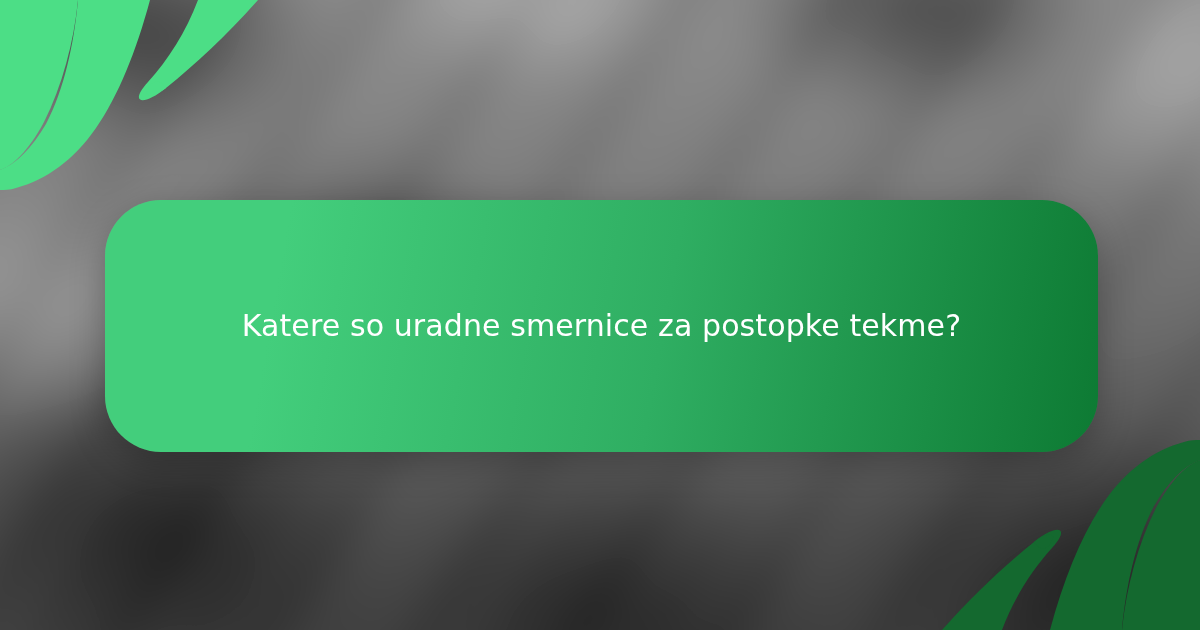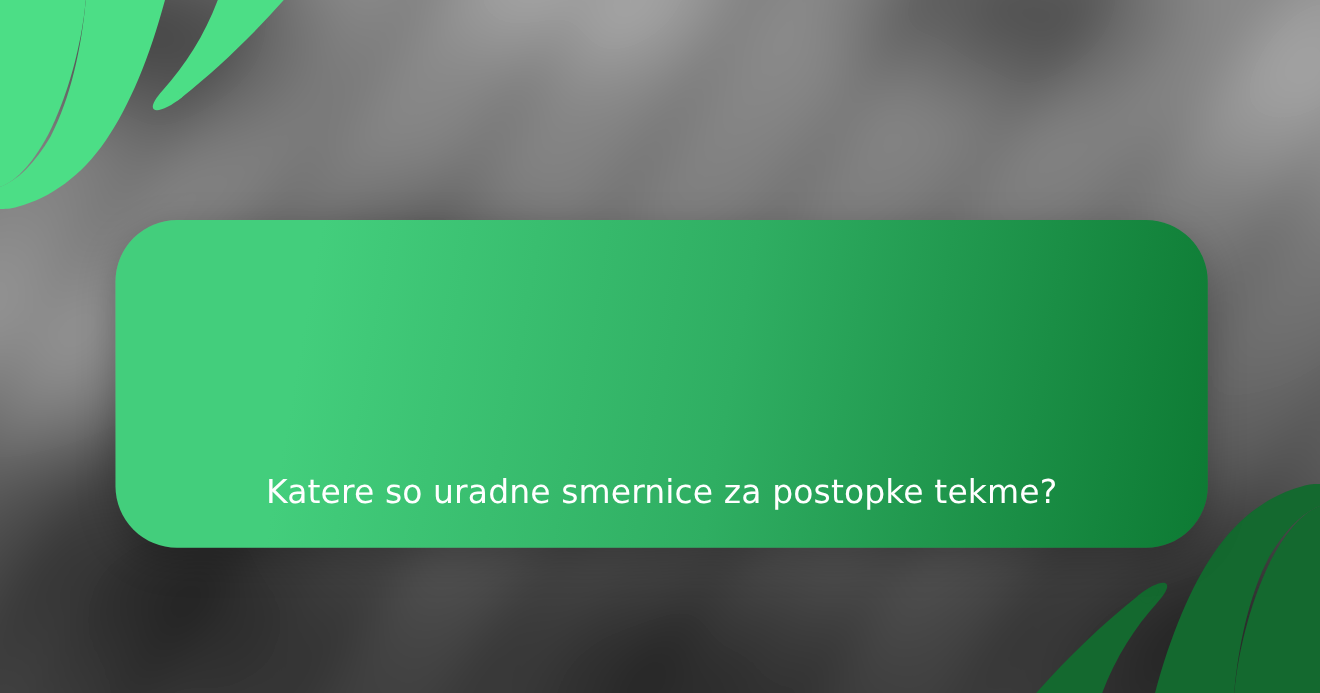--- a/index.html
+++ b/index.html
@@ -70,24 +70,24 @@
     height: 630px;
     pointer-events: none;
   }
 
   
   .card {
     position: absolute;
     left: 105px;
     top: 200px;
     width: 993px;
-    height: 298px;
+    height: 252px;
     border-radius: 56px;
     display: flex;
-    align-items: flex-end;
+    align-items: center;
     justify-content: center;
     padding: 24px 96px;
     box-shadow: 0 10px 34px rgba(0,0,0,0.26);
   }
 
   .card-text {
     width: 100%;
     text-align: center;
     color: #ffffff;
     font-size: 30px;

